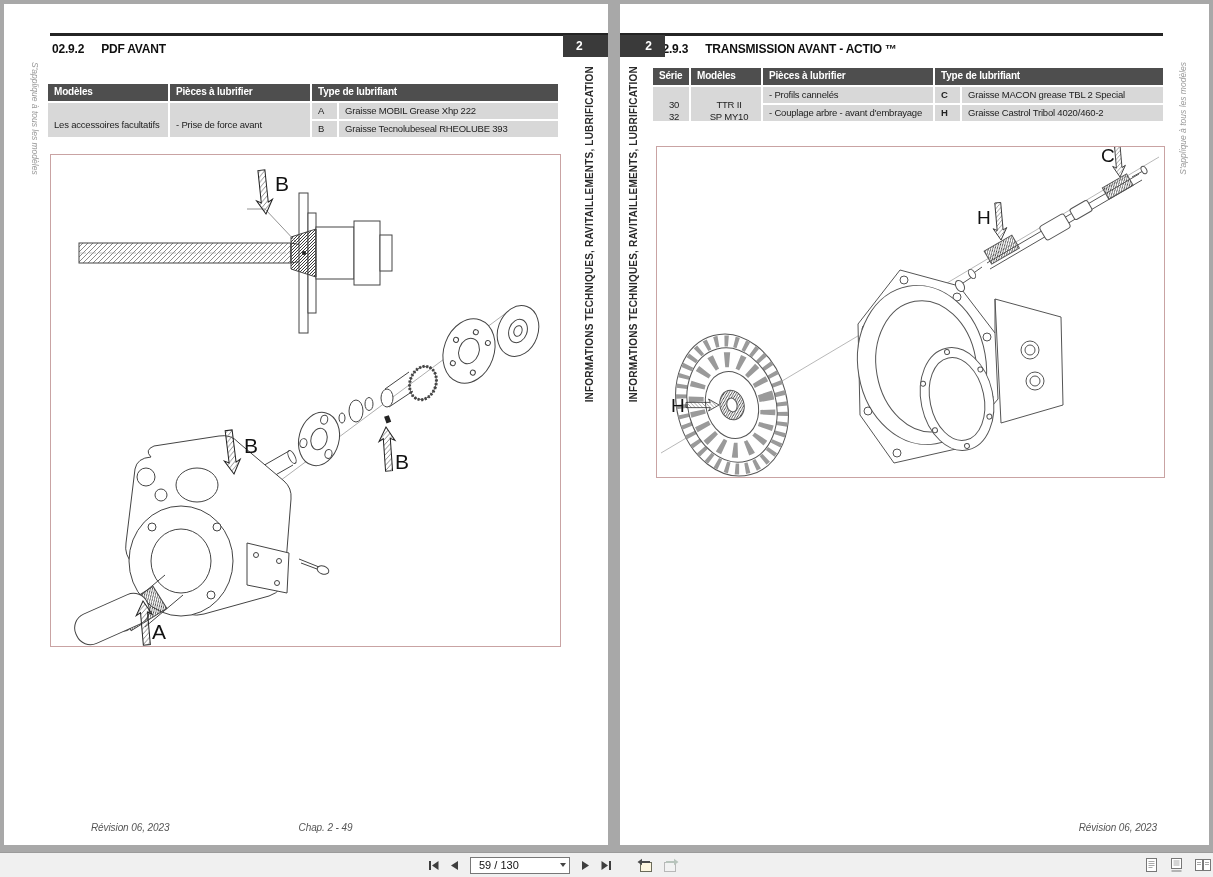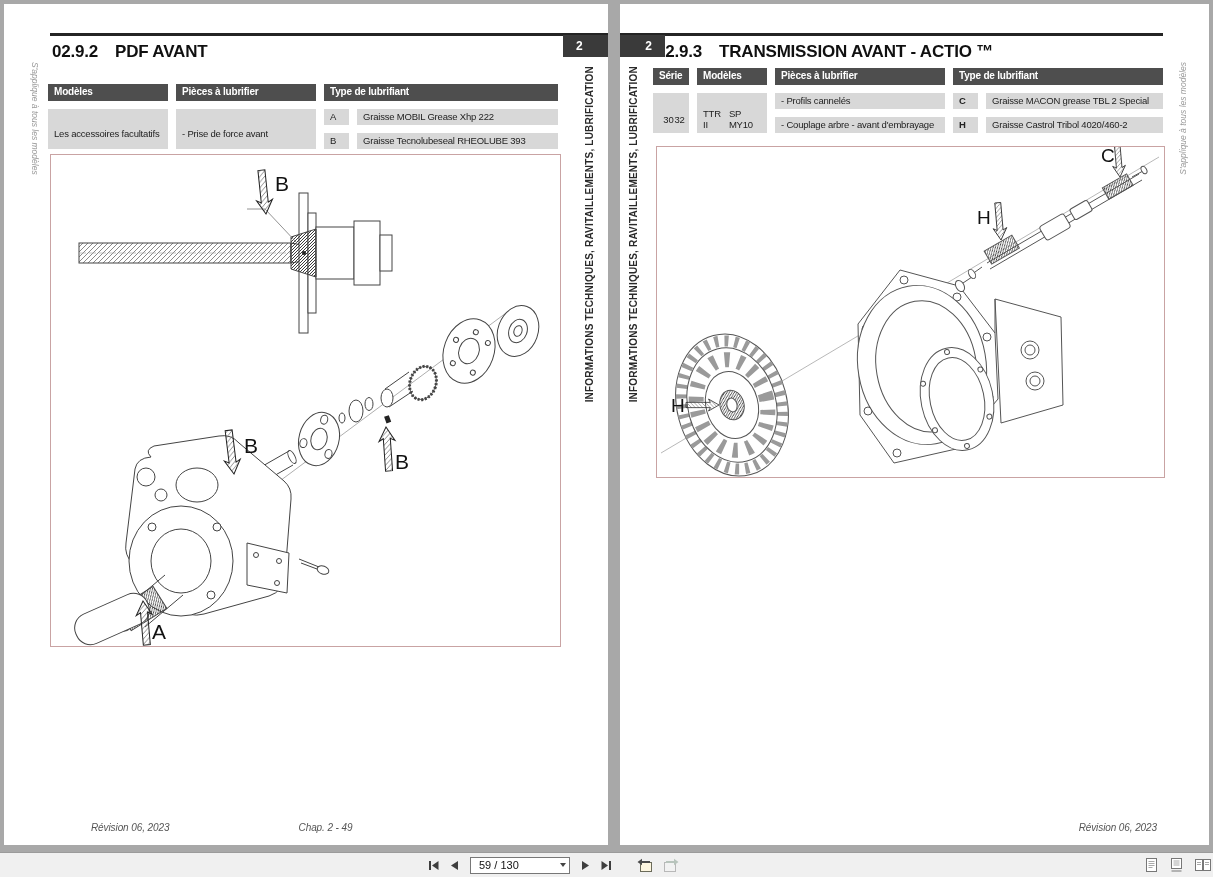--- a/index.html
+++ b/index.html
@@ -6,48 +6,48 @@
   body{width:1213px;height:877px;position:relative;overflow:hidden;background:#a8a8a8;
        font-family:"Liberation Sans","DejaVu Sans",sans-serif;}
   .page{position:absolute;top:4px;height:841px;background:#fff;}
   .page-left{left:4px;width:604px;}
   .page-right{left:620px;width:589px;}
 
   .rule{position:absolute;top:29px;height:3px;background:#242424;}
   .page-left .rule{left:46px;right:0;}
   .page-right .rule{left:0;right:46px;}
 
-  .heading{position:absolute;top:38px;font-size:17px;font-weight:bold;color:#101010;white-space:nowrap;letter-spacing:-0.2px;}
+  .heading{position:absolute;top:38px;font-size:12px;font-weight:bold;color:#101010;white-space:nowrap;letter-spacing:-0.2px;}
   .page-left .heading{left:48px;}
   .page-right .heading{left:36px;}
   .heading .num{margin-right:17px;}
 
   .chapter-tab{position:absolute;top:31px;width:45px;height:22px;background:#3a3a3a;color:#fff;
                font-weight:bold;font-size:12px;line-height:22px;box-sizing:border-box;}
   .page-left .chapter-tab{right:0;padding-left:13px;}
   .page-right .chapter-tab{left:0;text-align:right;padding-right:13px;}
 
   .side-label{position:absolute;top:62px;writing-mode:vertical-rl;transform:rotate(180deg);
               font-size:10px;font-weight:bold;color:#2a2a2a;letter-spacing:0.2px;white-space:nowrap;}
   .page-left .side-label{right:13px;}
   .page-right .side-label{left:8px;}
 
   .edge-label{position:absolute;top:58px;writing-mode:vertical-rl;font-size:8.5px;font-style:italic;
               color:#9a9a9a;white-space:nowrap;}
   .page-left .edge-label{left:26px;}
   .page-right .edge-label{right:21px;transform:rotate(180deg);}
 
-  .tbl{position:absolute;display:grid;gap:8px;background:#fff;}
+  .tbl{position:absolute;display:grid;gap:2px;background:#fff;}
   .tbl-left{left:44px;top:80px;width:510px;grid-template-columns:120px 140px 25px 1fr;grid-template-rows:17px 16px 16px;}
   .tbl-right{left:33px;top:64px;width:510px;grid-template-columns:36px 70px 170px 25px 1fr;grid-template-rows:17px 16px 16px;}
   .th{background:#4e4e4e;color:#fff;font-size:10px;font-weight:bold;padding:2px 0 0 6px;letter-spacing:-0.2px;}
   .td{background:#d8d8d8;color:#222;font-size:9.5px;padding:2px 0 0 6px;letter-spacing:-0.2px;}
   .rowspan{grid-row:span 2;display:flex;align-items:center;padding-top:8px;}
   .colspan2{grid-column:span 2;}
-  .stack{display:flex;flex-direction:row;justify-content:center;gap:1px;padding-top:12px;}
+  .stack{display:flex;flex-direction:column;justify-content:center;gap:1px;padding-top:12px;}
   .bold{font-weight:bold;}
 
   .fig{position:absolute;border:1px solid #c9a3a3;background:#fff;margin:0;}
   .fig-left{left:46px;top:150px;width:509px;height:491px;}
   .fig-right{left:36px;top:142px;width:507px;height:330px;}
   .fig svg{display:block;width:100%;height:100%;}
   .callout{font-family:"Liberation Sans","DejaVu Sans",sans-serif;font-size:21px;fill:#111;}
   .callout-sm{font-family:"Liberation Sans","DejaVu Sans",sans-serif;font-size:19px;fill:#111;}
 
   .footer{position:absolute;top:818px;left:0;right:0;height:16px;font-size:10px;font-style:italic;color:#555;letter-spacing:-0.1px;margin-left:39px;}

